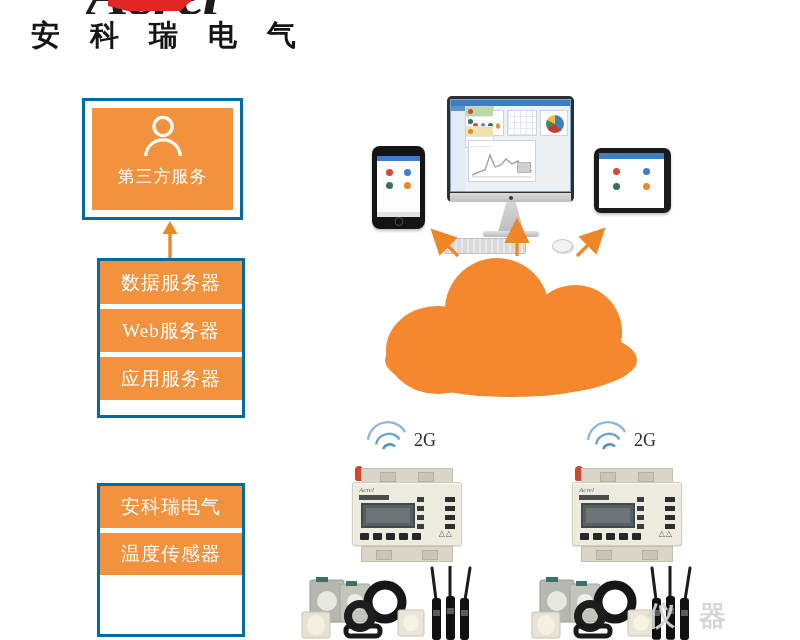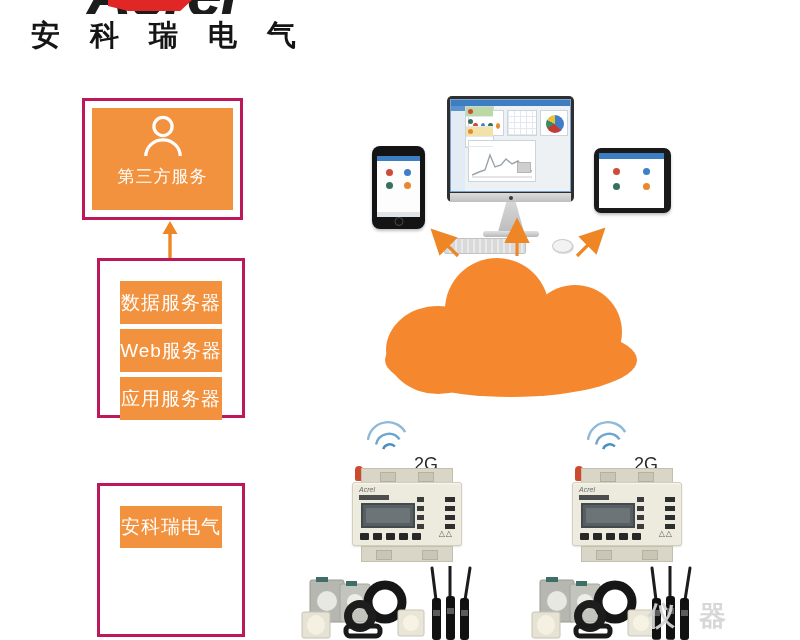--- a/index.html
+++ b/index.html
@@ -1,36 +1,36 @@
 <!DOCTYPE html>
 <html><head>
 <meta charset="utf-8">
 <style>
   html,body{margin:0;padding:0;background:#fff;}
   .canvas{position:relative;width:800px;height:640px;background:#ffffff;overflow:hidden;
-          font-family:Liberation Sans, sans-serif;}
+          font-family:Liberation Serif, serif;}
 
   
   .logo-cut{position:absolute;left:86px;top:0;width:215px;height:14px;overflow:hidden;}
   .logo-cut span{position:absolute;left:0;top:-38px;font-size:64px;line-height:64px;
                  font-weight:bold;font-style:italic;letter-spacing:-2px;color:#1c1c1c;}
   .logo-red{position:absolute;left:108px;top:0;width:84px;height:11px;background:#e02726;
             clip-path:polygon(0 0,100% 0,86% 100%,24% 100%,0 55%);}
   .logo-sub{position:absolute;left:31px;top:16px;font-size:29px;font-weight:900;
             letter-spacing:30px;color:#151515;white-space:nowrap;}
 
   
-  .frame{position:absolute;background:#fff;border:3px solid #be185d;box-sizing:border-box;}
+  .frame{position:absolute;background:#fff;border:3px solid #0369a1;box-sizing:border-box;}
   .fill-box{background:#f2923e;color:#fff;display:flex;align-items:center;justify-content:center;
             text-align:center;}
   .third-party{left:82px;top:98px;width:161px;height:122px;}
   .third-party .inner{position:absolute;inset:7px;background:#f2923e;display:flex;
                       flex-direction:column;align-items:center;}
   .third-party .inner .lbl{color:#fff;font-size:17px;margin-top:7px;letter-spacing:1px;}
-  .group{left:97px;width:148px;padding:20px;display:flex;flex-direction:column;gap:5px;}
+  .group{left:97px;width:148px;padding:0;display:flex;flex-direction:column;gap:5px;}
   .group-servers{top:258px;height:160px;}
   .group-sensors{top:483px;height:154px;}
   .group .fill-box{height:43px;font-size:19px;flex:0 0 auto;letter-spacing:1px;}
   .group-sensors .fill-box{height:42px;}
 
   
   .cloud-wrap{position:absolute;left:383px;top:252px;width:255px;height:145px;}
   .cloud-label{position:absolute;left:393px;top:326px;width:238px;text-align:center;
                color:#fff;font-size:23px;font-weight:bold;letter-spacing:1px;}
 
@@ -88,21 +88,21 @@
   .graybox{position:absolute;right:4px;bottom:8px;width:12px;height:9px;background:#cfcfcf;border:1px solid #b5b5b5;}
 
   .tablet{position:absolute;left:594px;top:148px;width:77px;height:65px;background:#1a1a1a;
           border-radius:7px;box-shadow:0 2px 3px rgba(0,0,0,.25);}
   .t-screen{position:absolute;inset:5px 7px 5px 5px;background:#fff;overflow:hidden;}
   .t-bar{height:6px;background:#3d7dc2;}
   .t-dots{display:grid;grid-template-columns:1fr 1fr;gap:8px 22px;padding:9px 14px;}
 
   
   .wifi{position:absolute;width:42px;height:34px;transform:rotate(-12deg);}
-  .g-label{position:absolute;font-size:18px;color:#2b2b2b;margin-top:24px;}
+  .g-label{position:absolute;font-size:18px;color:#2b2b2b;}
 
   .meter{position:absolute;width:110px;height:96px;}
   .mt-rail{position:absolute;left:9px;width:92px;height:16px;background:#dad6c7;
            border:1px solid #c3bfae;box-sizing:border-box;}
   .mt-rail.top{top:2px;}
   .mt-rail.bot{bottom:0;}
   .mt-tab{position:absolute;top:3px;width:14px;height:8px;background:#cac6b5;border:1px solid #b5b1a0;}
   .mt-ant{position:absolute;left:3px;top:0;width:8px;height:15px;background:#cc4a2e;
           border-radius:4px 4px 2px 2px;}
   .mt-body{position:absolute;left:0;top:16px;width:110px;height:64px;background:#edeade;
@@ -157,20 +157,21 @@
   </svg>
 
   <div class="frame group group-servers">
     <div class="fill-box">数据服务器</div>
     <div class="fill-box">Web服务器</div>
     <div class="fill-box">应用服务器</div>
   </div>
 
   <div class="frame group group-sensors">
     <div class="fill-box">安科瑞电气</div>
+    <div class="fill-box">温度传感器</div>
   </div>
 
   <div class="phone">
     <div class="p-screen">
       <div class="p-bar"></div>
       <div class="p-dots">
         <span class="dot" style="background:#cf4a38"></span>
         <span class="dot" style="background:#3f7ec9"></span>
         <span class="dot" style="background:#37705c"></span>
         <span class="dot" style="background:#e78a2e"></span>

